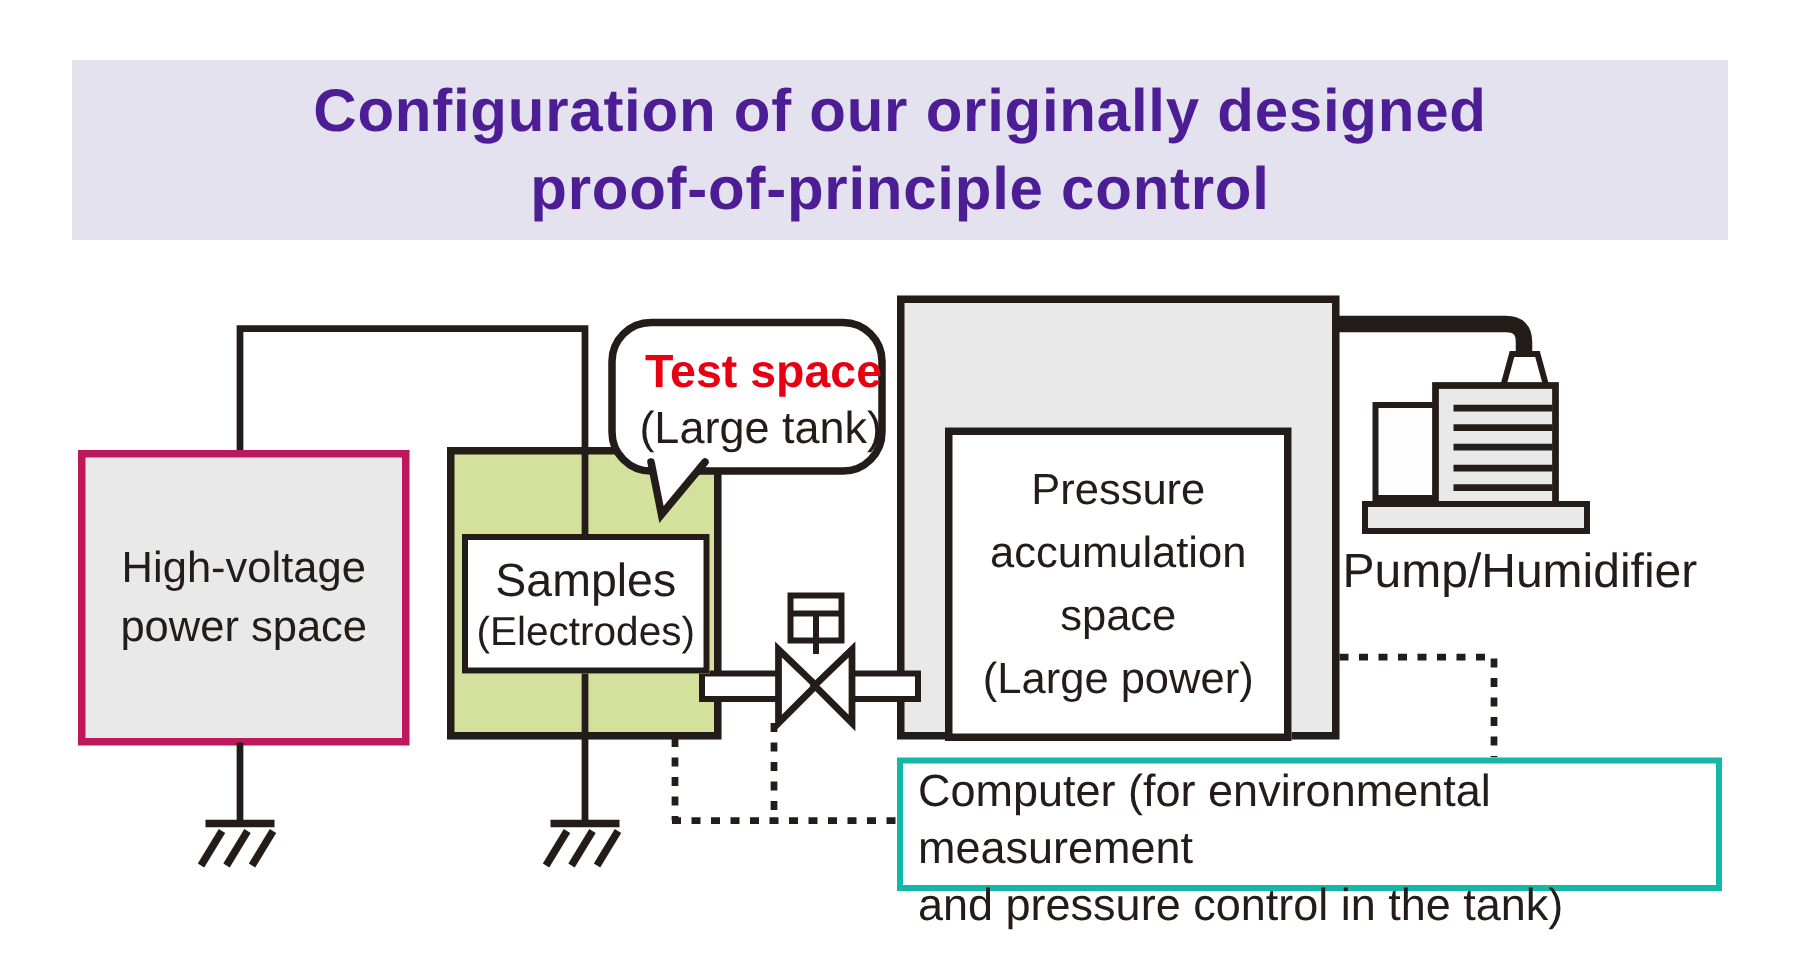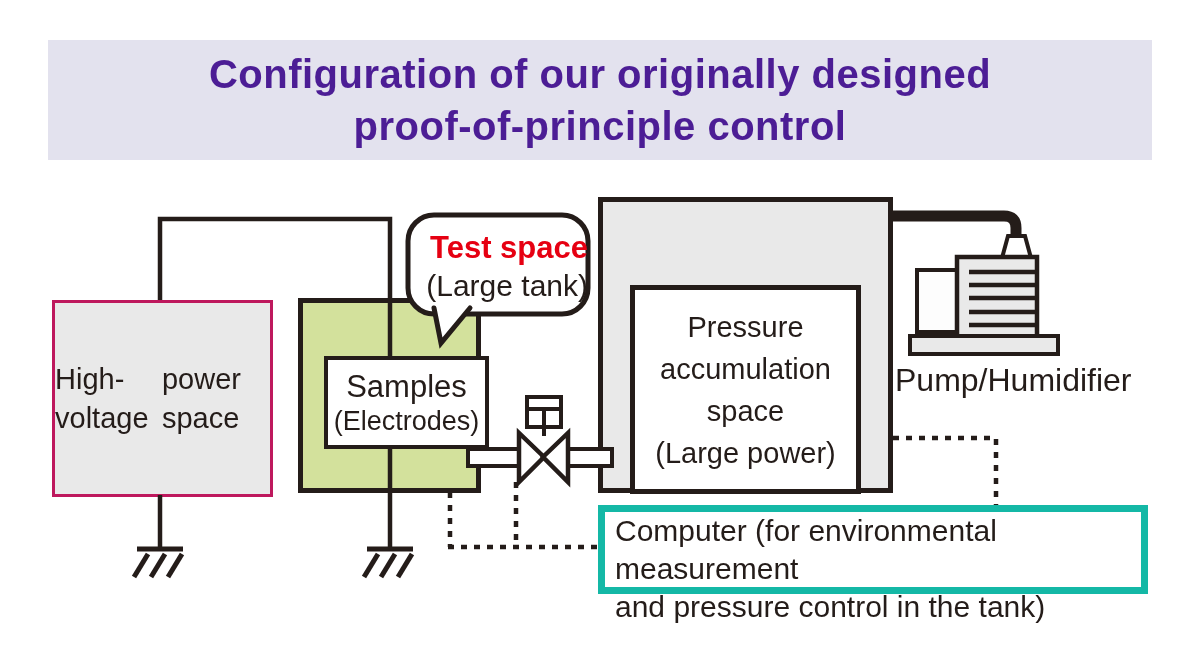--- a/index.html
+++ b/index.html
@@ -18,47 +18,47 @@
   }
   #banner .t-line {
     font-size:40px; font-weight:bold; line-height:52px; color:#4c1d95;
     letter-spacing:0.5px;
   }
 
   
   .boxfill { z-index:1; }
   #power-box {
     left:52px; top:300px; width:221px; height:197px;
-    background:#e9e9e9; border:3px solid #be185d;
-    display:flex; flex-direction:row; align-items:center; justify-content:center;
+    background:#e9e9e9; border:5px solid #be185d;
+    display:flex; flex-direction:column; align-items:center; justify-content:center;
   }
   #power-box .lbl { font-size:29px; line-height:39px; }
   #green-box {
     left:298px; top:298px; width:183px; height:195px;
     background:#d3e19c; border:5px solid #241c19;
   }
   #large-tank {
     left:598px; top:197px; width:295px; height:296px;
     background:#e9e9e9; border:5px solid #241c19;
   }
 
   
   #lines-svg { left:0; top:0; width:1200px; height:652px; z-index:2; pointer-events:none; }
 
   
   .labelbox { z-index:3; background:#ffffff; border:4px solid #241c19;
     display:flex; flex-direction:column; align-items:center; justify-content:center; text-align:center; }
-  #samples-box { left:324px; top:356px; width:165px; height:93px;text-align:center; }
+  #samples-box { left:308px; top:356px; width:165px; height:93px;text-align:center; }
   #samples-box .l1 { font-size:31px; line-height:37px; }
   #samples-box .l2 { font-size:27px; line-height:32px; }
   #pressure-box { left:630px; top:237px; width:231px; height:209px; border-width:5px;margin-top:48px; }
   #pressure-box .lbl { font-size:29px; line-height:42px; }
   #computer-box {
     left:598px; top:505px; width:550px; height:89px; z-index:3;
-    background:#ffffff; border:7px solid #14b8a6;
+    background:#ffffff; border:4px solid #14b8a6;
     display:flex; flex-direction:column; justify-content:flex-start;
     padding-left:10px; text-align:left;
   }
   #computer-box .lbl { font-size:30px; line-height:38px; }
 
   
   #bubble-text {
     left:408px; top:218px; width:180px; height:95px; z-index:4;
     display:flex; flex-direction:column; align-items:flex-end; justify-content:center;
   }

